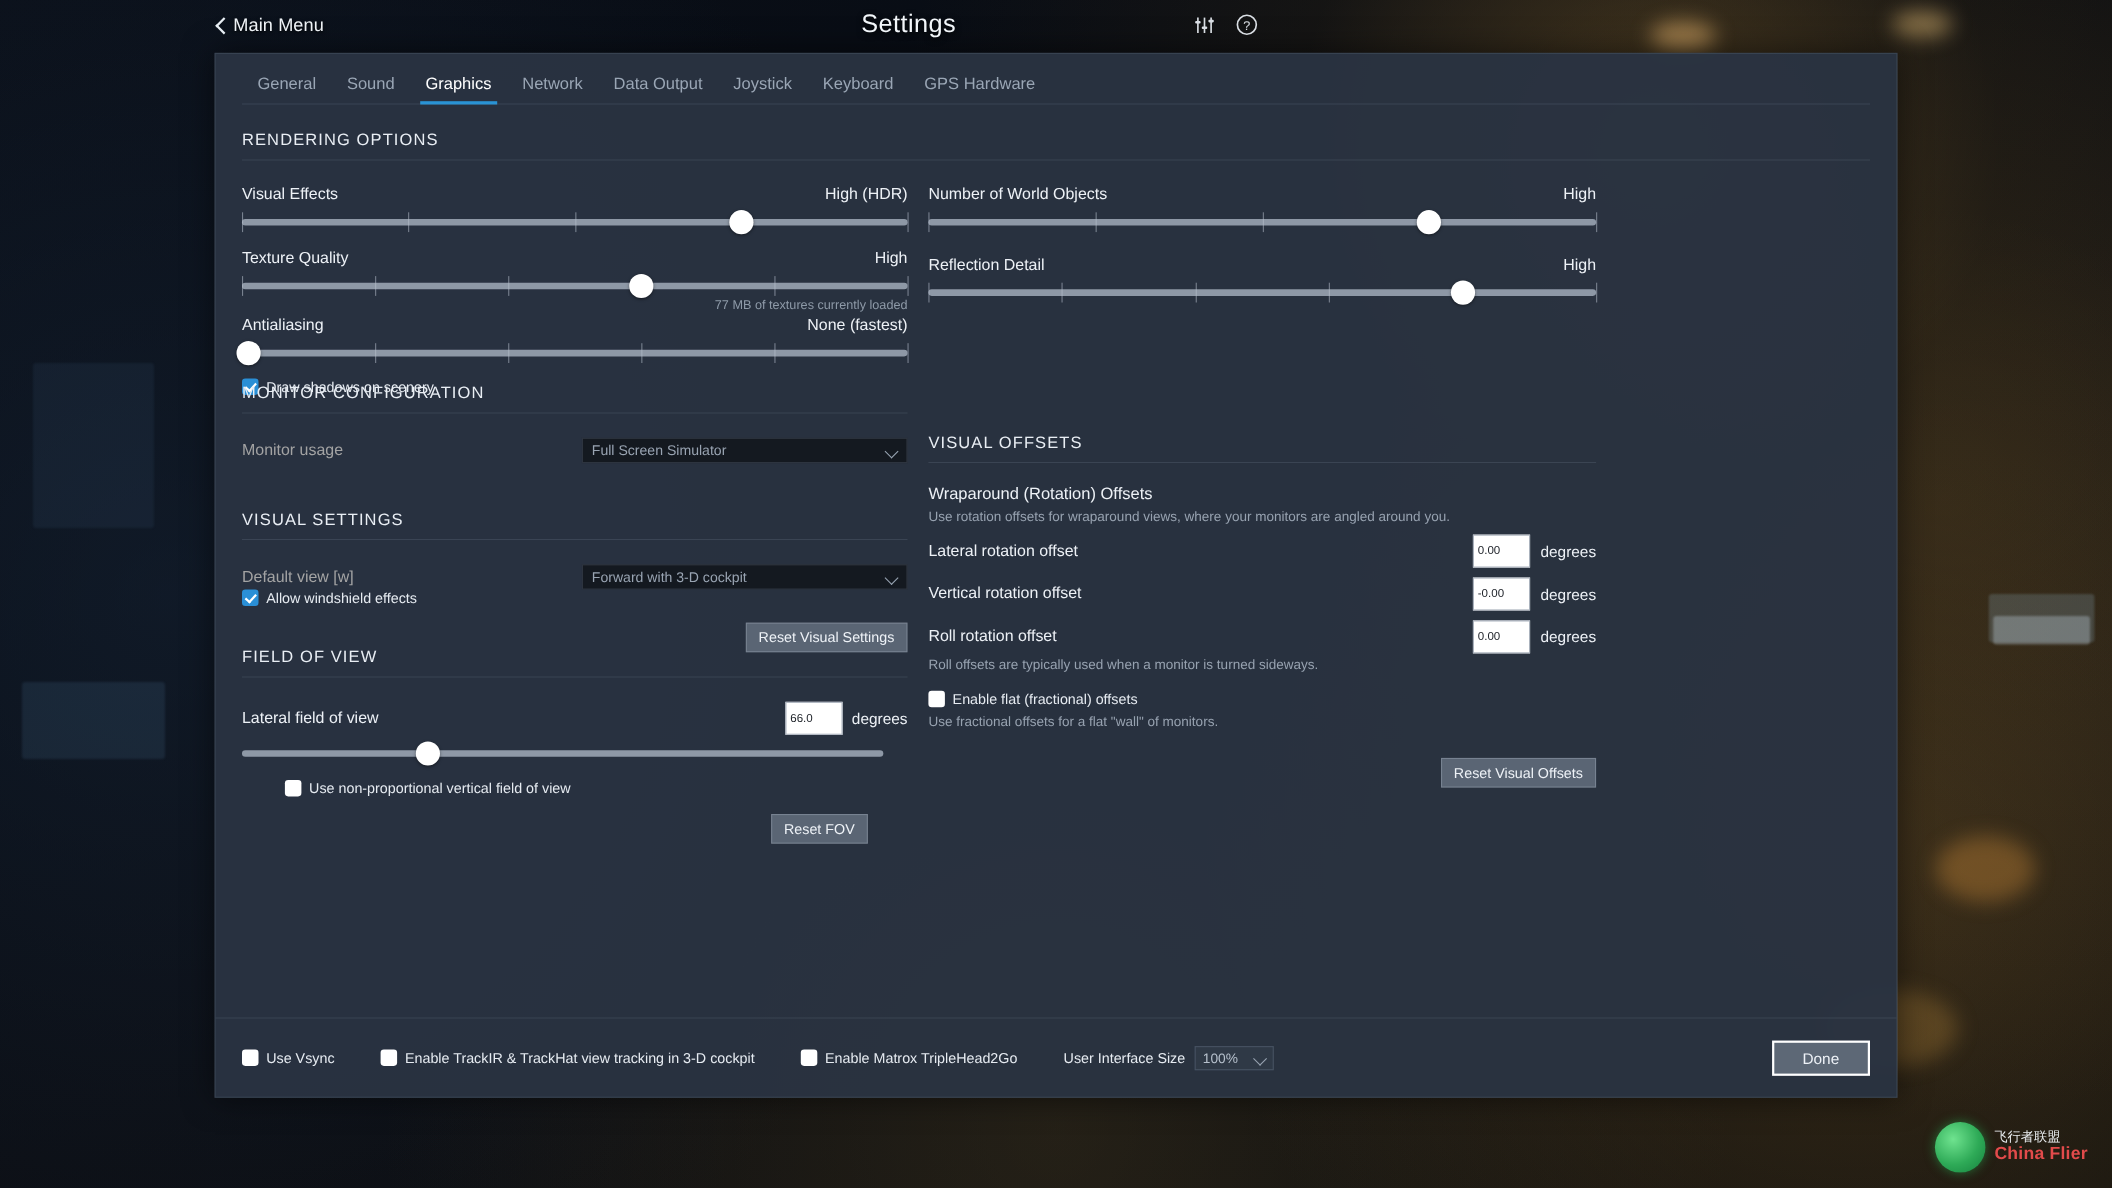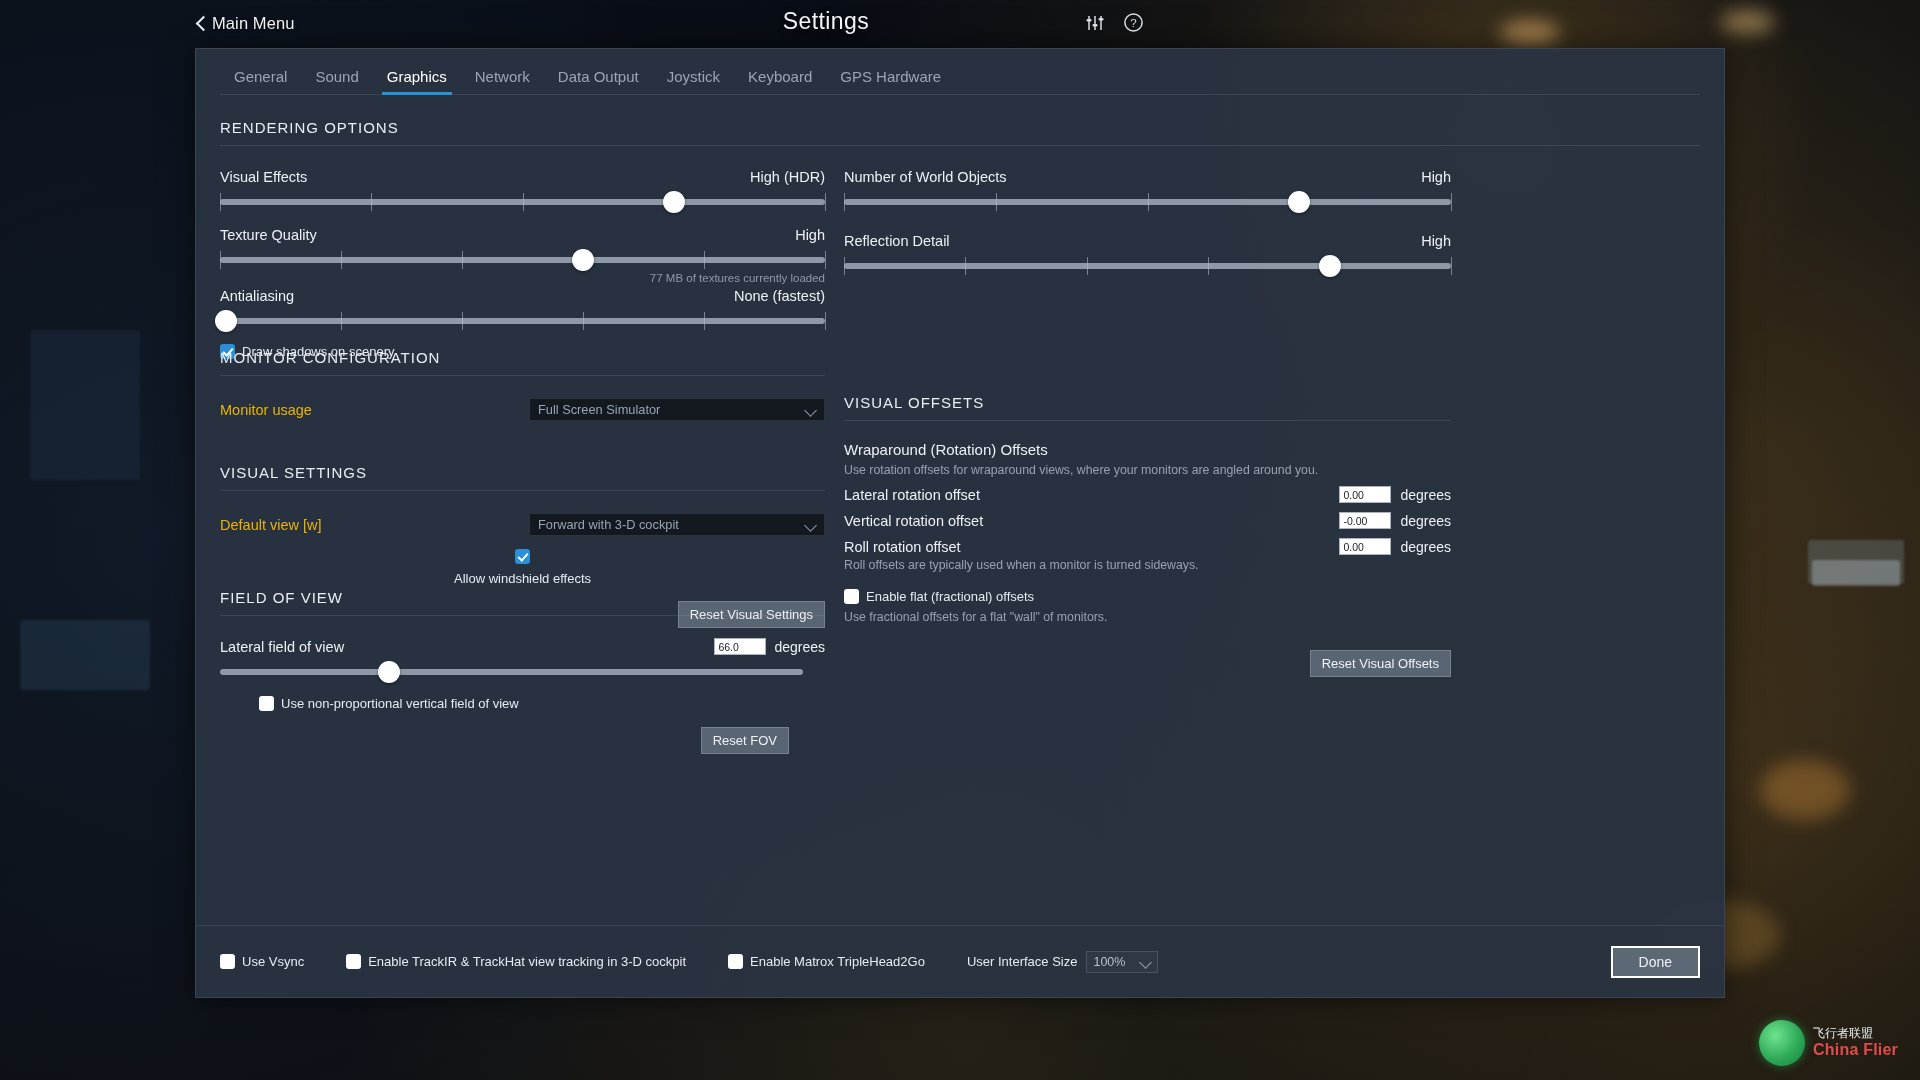--- a/index.html
+++ b/index.html
@@ -126,21 +126,21 @@
   .cb.on::after {
     content: ""; position: absolute; left: 4.5px; top: 1.5px;
     width: 4px; height: 8px;
     border-right: 2.2px solid #fff; border-bottom: 2.2px solid #fff;
     transform: rotate(42deg);
   }
   .cb-lbl { color: #e6ebf1; font-size: 13px; white-space: nowrap; }
 
   
   .dd-row { display: flex; align-items: center; justify-content: space-between; margin-top: 14px; }
-  .dd-name { color: #eab308; font-size: 14.5px; }
+  .dd-name { color: #a3a3a3; font-size: 14.5px; }
   .dd {
     width: 296px; height: 23px; background: #141920;
     border: 1px solid rgba(120,136,156,0.25);
     display: flex; align-items: center; justify-content: space-between;
     padding: 0 8px 0 8px; cursor: pointer;
   }
   .dd-val { color: #99a4b2; font-size: 12.8px; }
   .chev {
     width: 11px; height: 7px; position: relative; flex: none;
   }
@@ -157,21 +157,21 @@
     background: #5a6574; color: #eef2f7; font-size: 13px;
     border: 1px solid rgba(190,200,212,0.30);
     cursor: pointer; white-space: nowrap;
   }
   .btn-done {
     background: #5d6876; border: 2px solid #ffffff; padding: 6px 26px; font-size: 14px;
   }
 
   
   .numf {
-    width: 52px; height: 17px; background: #ffffff; color: #1b1f26;
+    width: 52px; height: 30px; background: #ffffff; color: #1b1f26;
     font-size: 10.5px; font-family: "Liberation Sans", sans-serif;
     border: 1px solid #aab2bd; padding: 0 3px; line-height: 15px;
   }
 
   .off-row {
     display: flex; align-items: center; margin-top: 9px;
   }
   .off-lbl { color: #edf1f6; font-size: 14.5px; flex: 1; }
   .off-unit { color: #edf1f6; font-size: 14px; margin-left: 9px; }
 
@@ -376,21 +376,21 @@
     <div class="sec-h">VISUAL SETTINGS</div>
 
     <div class="dd-row" style="margin-top:22px;">
       <span class="dd-name">Default view [w]</span>
       <span class="dd">
         <span class="dd-val">Forward with 3-D cockpit</span>
         <span class="chev"></span>
       </span>
     </div>
 
-    <div class="cb-row" style="margin-top:13px;flex-direction:column;">
+    <div class="cb-row" style="">
       <span class="cb on"></span>
       <span class="cb-lbl">Allow windshield effects</span>
     </div>
 
     <div style="text-align:right;margin-top:15px;">
       <span class="btn">Reset Visual Settings</span>
     </div>
   </div>
 
   <div style="position:absolute;left:24px;top:540px;width:605px;">

